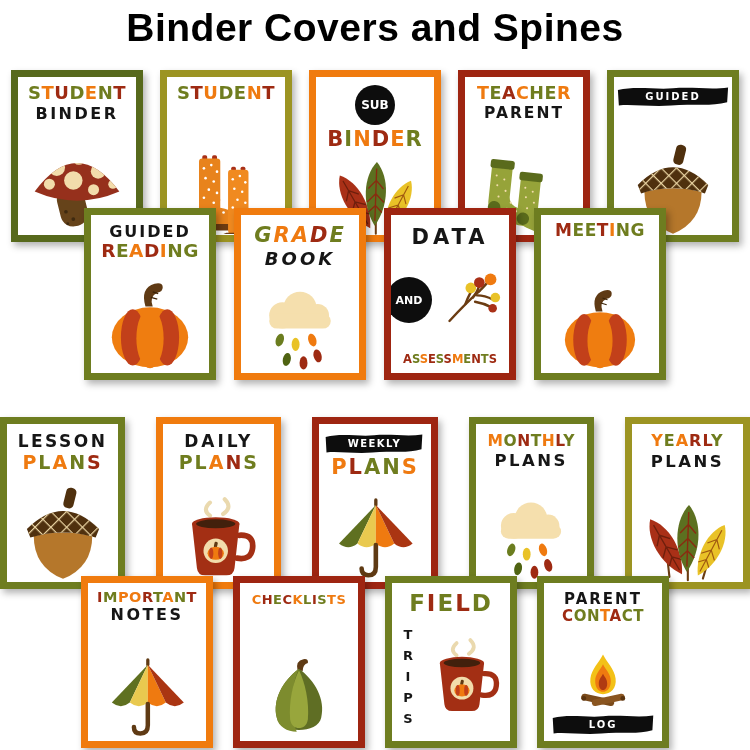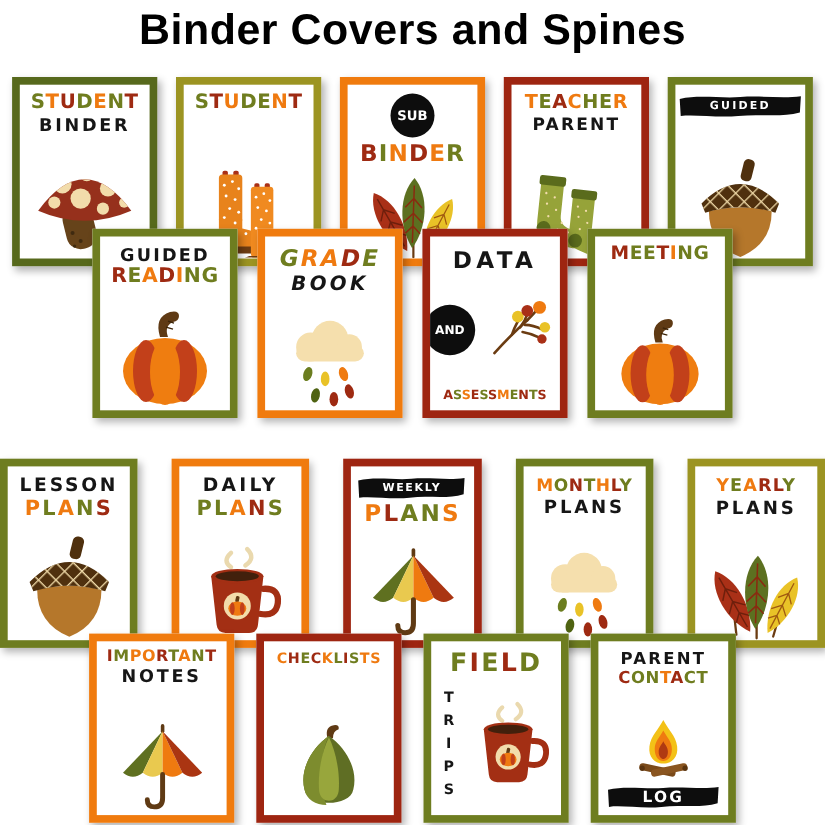--- a/index.html
+++ b/index.html
@@ -77,21 +77,21 @@
   .c-class-checklists .multi{font-size:13px;letter-spacing:.5px;margin-top:3px}
   .c-class-checklists .illus svg{width:74px;margin-bottom:-2px}
   .c-field-trips .multi{font-size:23px;letter-spacing:2px;margin-top:1px}
   .c-field-trips .vword{font-size:13px;gap:6px;margin-left:3px}
   .c-field-trips .mid-row svg{width:84px;margin-bottom:-4px}
   .c-parent-contact-log .plain{font-size:15px;letter-spacing:2px;margin-top:2px}
   .c-parent-contact-log .multi{font-size:15px;letter-spacing:.5px;margin-top:1px}
   .c-parent-contact-log .illus{flex:1}
   .c-parent-contact-log .illus svg{width:66px}
   .c-parent-contact-log .banner{width:104px;margin-top:2px;margin-bottom:2px}
-  .c-parent-contact-log .banner span{font-size:14px;letter-spacing:2px}
+  .c-parent-contact-log .banner span{font-size:10px;letter-spacing:2px}
 </style>
 </head>
 <body>
 
 <div id="board">
   <h1>Binder Covers and Spines</h1>
 <div class="row row1">
       <article class="card c-student-binder" style="border-color: rgb(87, 105, 28);">
         <div class="word multi"><span style="color: rgb(111, 125, 31);">S</span><span style="color: rgb(239, 122, 16);">T</span><span style="color: rgb(158, 42, 18);">U</span><span style="color: rgb(111, 125, 31);">D</span><span style="color: rgb(239, 122, 16);">E</span><span style="color: rgb(111, 125, 31);">N</span><span style="color: rgb(158, 42, 18);">T</span></div>
         <div class="word plain">BINDER</div>

